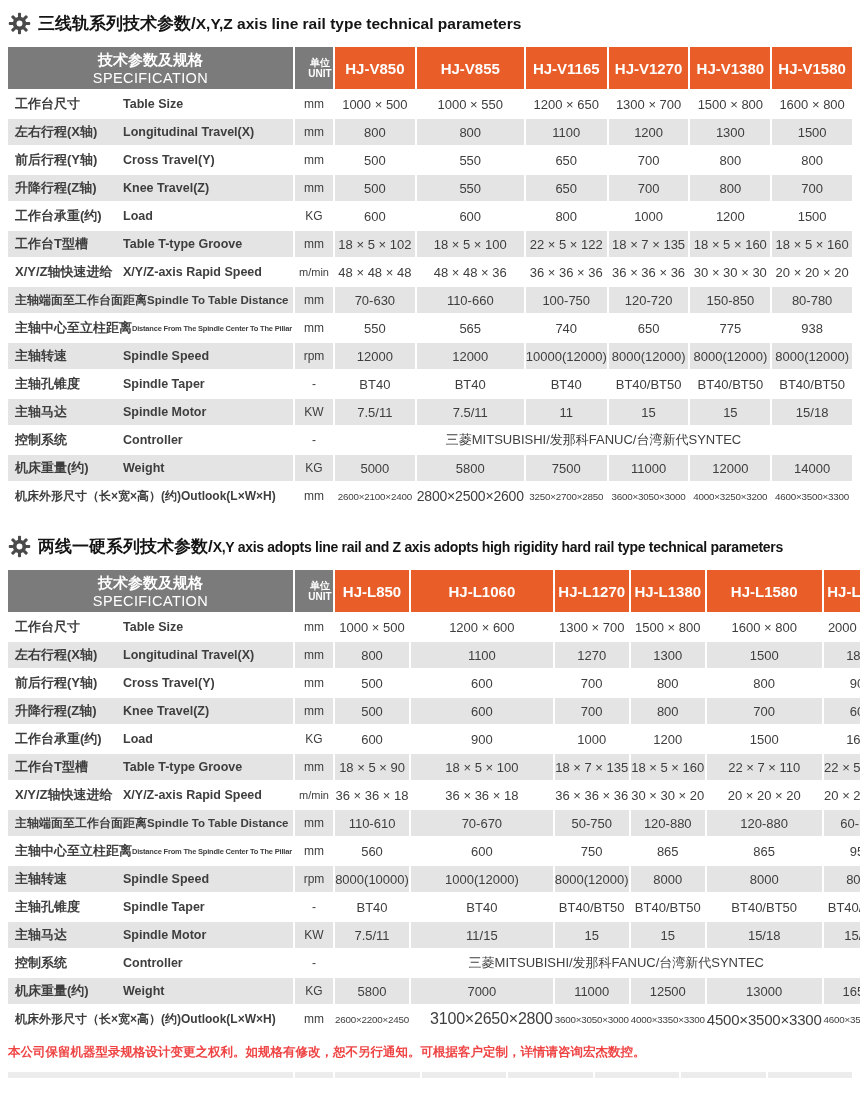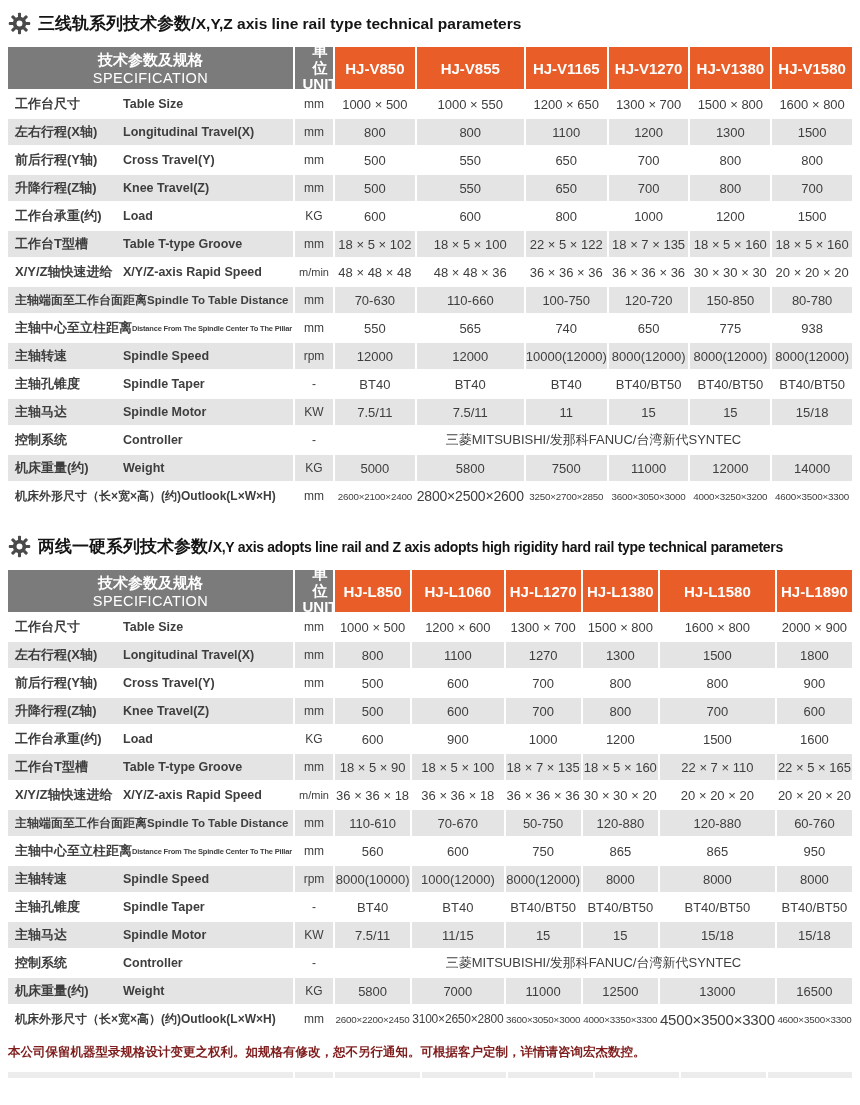--- a/index.html
+++ b/index.html
@@ -20,35 +20,35 @@
   .spec-grid {
     display:grid; grid-template-columns:285px 38px repeat(6,1fr);
     gap:2px; width:844px; background:#fff;
   }
   .hcell {
     background:var(--gray,#7b7b7b); color:#fff; height:42px; text-align:center;
     display:flex; flex-direction:column; align-items:center; justify-content:center;
   }
   .h-spec .cnl { font-size:15px; font-weight:700; }
   .h-spec .enl { font-size:14.5px; letter-spacing:0.4px; }
-  .h-unit div { font-size:15px; font-weight:700; line-height:1.12;margin-left:12px; }
+  .h-unit div { font-size:10px; font-weight:700; line-height:1.12;margin-left:12px; }
   .h-model { background:var(--orange,#e85d28); font-size:15px; font-weight:700; }
 
   .cell {
     min-height:26px; background:#fff; font-size:13px; color:#3e3e3e;
     display:flex; align-items:center; justify-content:center;
   }
   .c-gray { background:var(--stripe,#e4e4e4); }
   .label-cell { justify-content:flex-start; padding-left:7px; overflow:hidden;font-weight:bold; }
   .label-cn { min-width:108px; flex:0 0 auto; white-space:nowrap; }
   .label-en { font-size:12.5px; white-space:nowrap; }
   .unit-cell { font-size:12px; }
 
   .footer { width:844px; margin-top:12px; }
-  .footer-cn { font-weight:700; font-size:12.5px; color:#7f1d1d; margin-bottom:11px; }
+  .footer-cn { font-weight:700; font-size:12.5px; color:#ef4444; margin-bottom:11px; }
   .footer-en { font-size:12.3px; line-height:1.35; color:#3a3a3a; }
 
   .strip { margin-top:6px; }
   .strip .cell { height:6px; min-height:6px; background:#ececec; }
 </style>
 </head>
 <body>
 
 <div class="page">
 
@@ -436,21 +436,21 @@
         <div class="cell value-cell c-gray">11000</div>
         <div class="cell value-cell c-gray">12500</div>
         <div class="cell value-cell c-gray">13000</div>
         <div class="cell value-cell c-gray">16500</div>
         <div class="cell label-cell">
           <div class="label-cn" style="font-size: 12px; min-width: 0px;">机床外形尺寸（长×宽×高）(约)</div>
           <div class="label-en" style="font-size: 12px;">Outlook(L×W×H)</div>
         </div>
         <div class="cell unit-cell">mm</div>
         <div class="cell value-cell" style="font-size: 9.8px; letter-spacing: -0.2px;">2600×2200×2450</div>
-        <div class="cell value-cell" style="font-size: 12px; letter-spacing: -0.2px;">3100×2650×2800</div>
+        <div class="cell value-cell" style="font-size: 16px; letter-spacing: -0.2px; margin-left: 19px;">3100×2650×2800</div>
         <div class="cell value-cell" style="font-size: 9.8px; letter-spacing: -0.2px;">3600×3050×3000</div>
         <div class="cell value-cell" style="font-size: 9.8px; letter-spacing: -0.2px;">4000×3350×3300</div>
         <div class="cell value-cell" style="font-size: 15px; letter-spacing: -0.2px;">4500×3500×3300</div>
         <div class="cell value-cell" style="font-size: 9.8px; letter-spacing: -0.2px;">4600×3500×3300</div>
       </div>
   </div>
 
   <div class="footer">
     <div class="footer-cn">本公司保留机器型录规格设计变更之权利。如规格有修改，恕不另行通知。可根据客户定制，详情请咨询宏杰数控。</div>
   </div>

